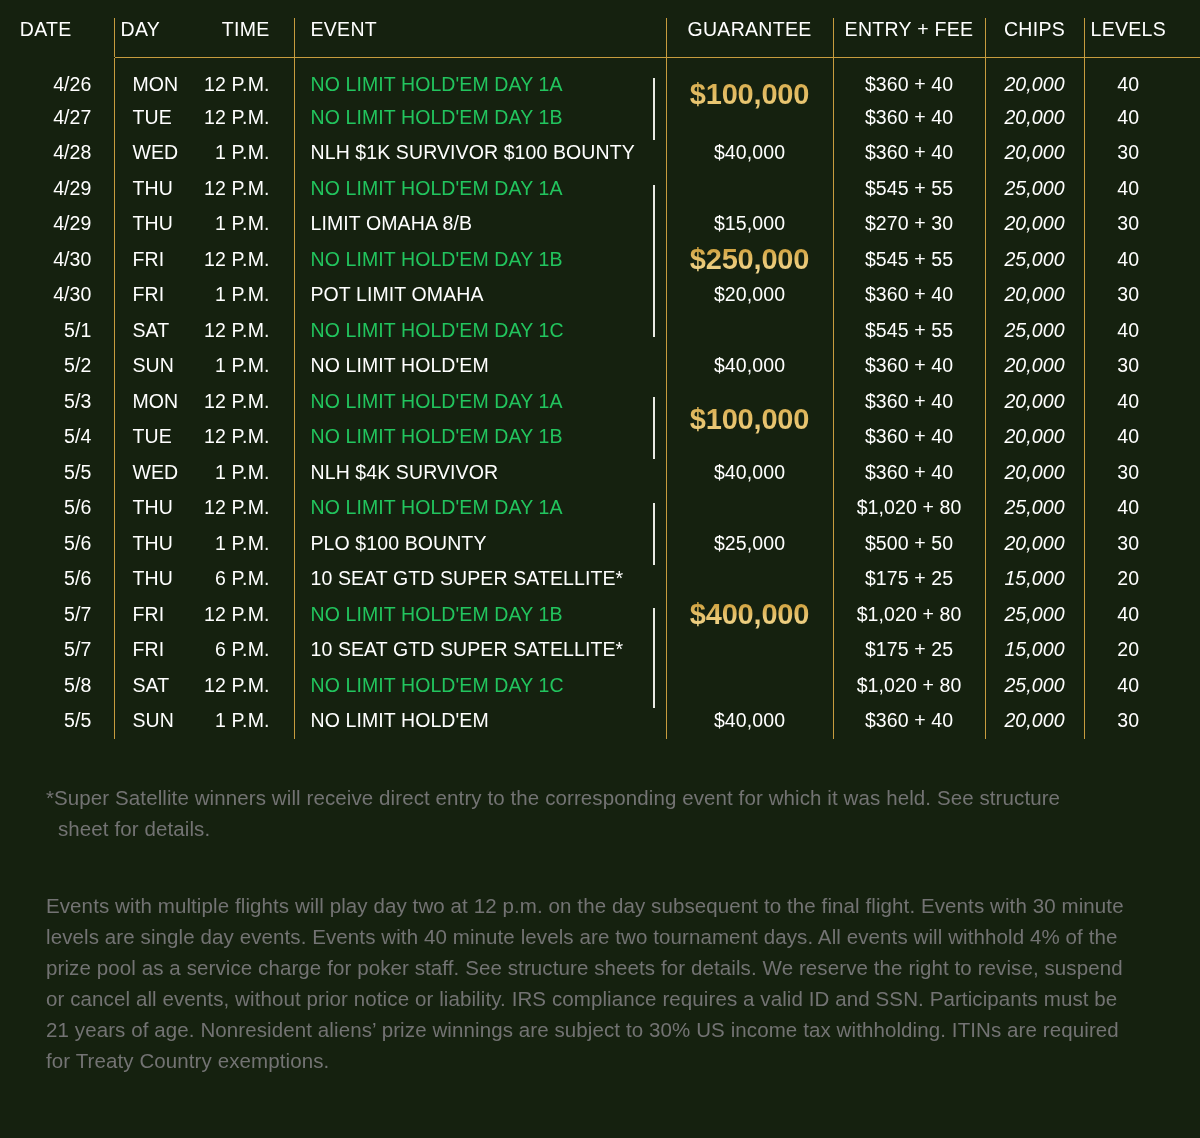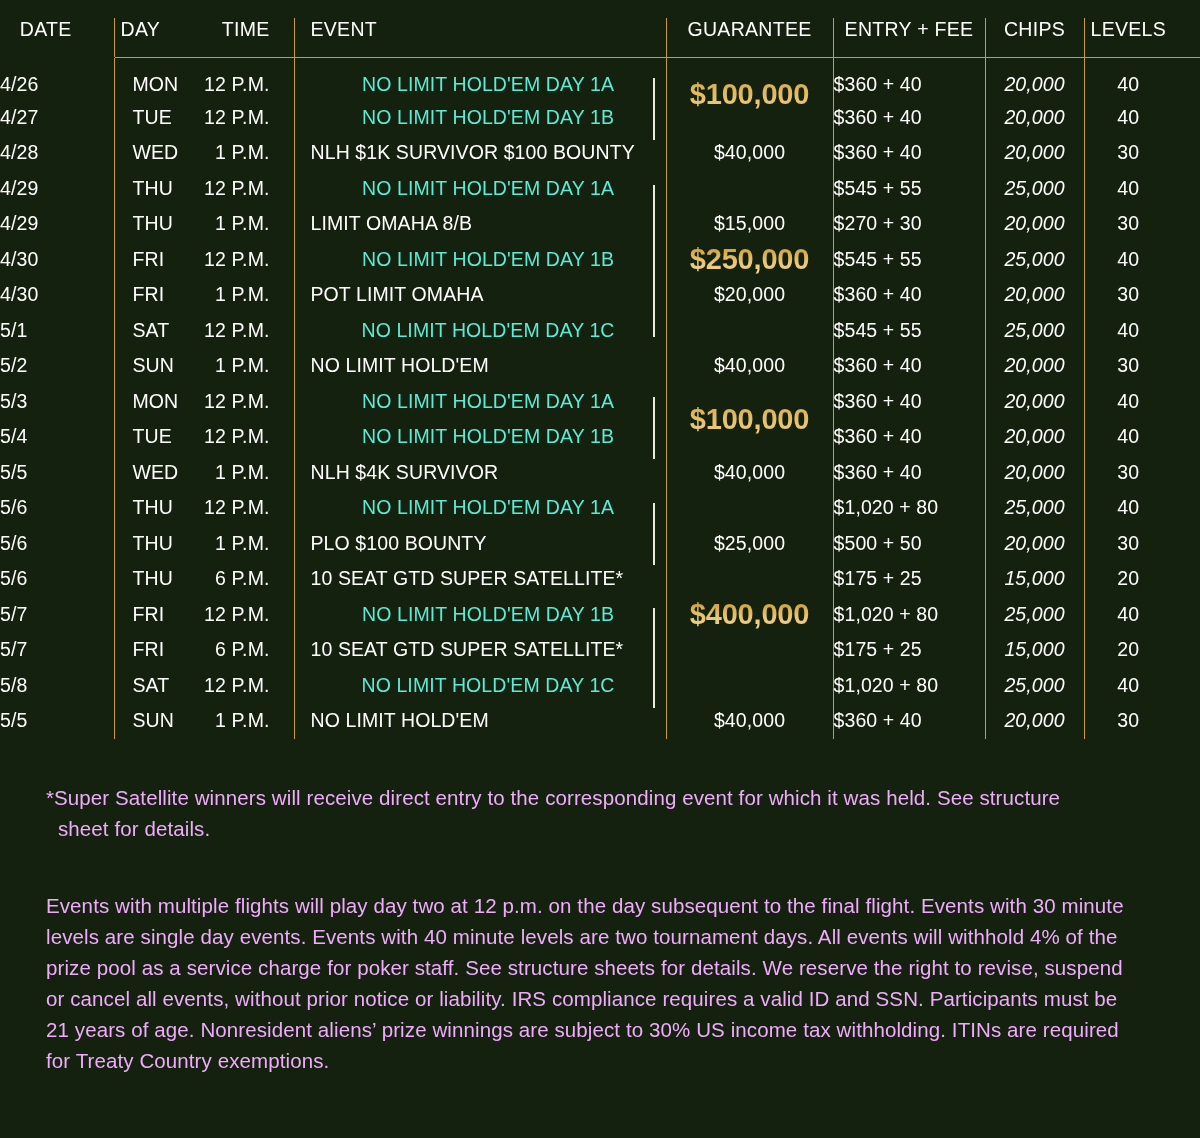--- a/index.html
+++ b/index.html
@@ -64,33 +64,33 @@
 
   tbody td {
     font-size: 19.5px;
     font-weight: 400;
     color: #ffffff;
     height: 35.5px;
     padding: 0;
     white-space: nowrap;
     letter-spacing: 0.1px;
   }
-  tbody td.t-date   { text-align: left; padding-right: 22px; }
+  tbody td.t-date   { text-align: right; padding-right: 22px; }
   tbody td.t-day    { text-align: left; padding-left: 18px; border-left: 1.5px solid #c79c3e; }
   tbody td.t-time   { text-align: right; padding-right: 24px; }
   tbody td.t-event  { text-align: left; padding-left: 16px; border-left: 1.5px solid #c79c3e; }
   tbody td.t-gtd    { text-align: center; border-left: 1.5px solid #c79c3e; }
-  tbody td.t-entry  { text-align: left; border-left: 1.5px solid #c79c3e; }
+  tbody td.t-entry  { text-align: center; border-left: 1.5px solid #c79c3e; }
   tbody td.t-chips  { text-align: center; border-left: 1.5px solid #c79c3e; font-style: italic; }
   tbody td.t-levels { text-align: center; border-left: 1.5px solid #c79c3e; padding-right: 28px; }
 
   
   tbody tr:first-child td { height: 42px; vertical-align: bottom; padding-bottom: 4px; }
 
-  td.t-event.flight { color: #5eead4; text-align: center; }
+  td.t-event.flight { color: #22c55e; }
 
   
   td.t-gtd.big {
     font-size: 29px;
     font-weight: bold;
     letter-spacing: -0.2px;
     background: linear-gradient(180deg, #c28f27 0%, #e8c46f 55%, #f2dc9c 100%);
     -webkit-background-clip: text;
     background-clip: text;
     color: transparent;
@@ -113,21 +113,21 @@
     background: #e9eae4;
     left: 653px;
   }
 
   
   .notes {
     position: absolute;
     left: 0; top: 782px;
     width: 1200px;
     padding: 0 46px 0 46px;
-    color: #f0abfc;
+    color: #737373;
     font-size: 20.5px;
     line-height: 31px;
     letter-spacing: 0.1px;
   }
   .note-star {
     text-indent: -12px;
     padding-left: 12px;
     margin: 0 0 46px 0;
     max-width: 1070px;
   }

